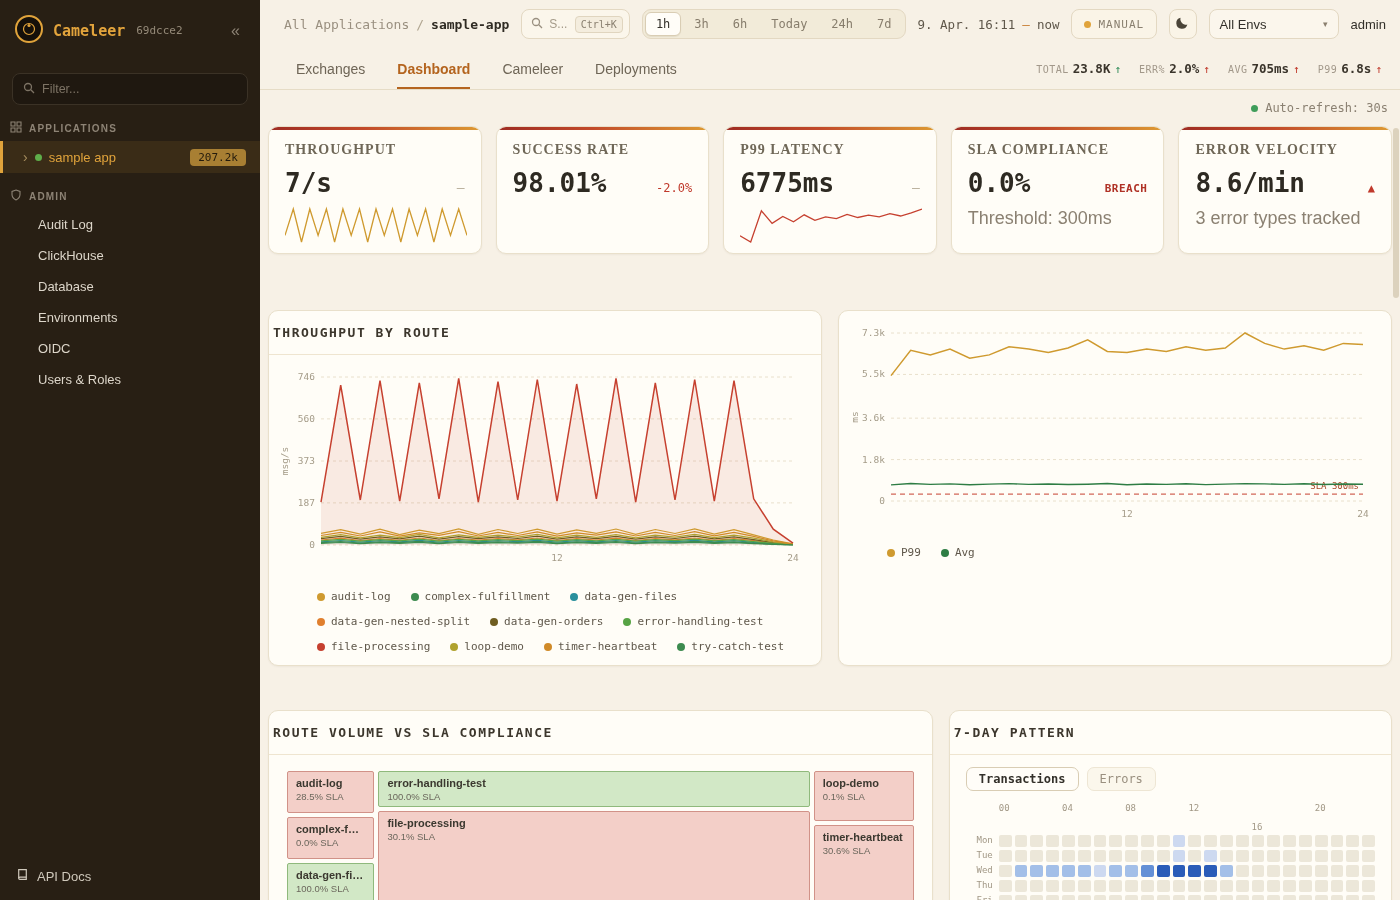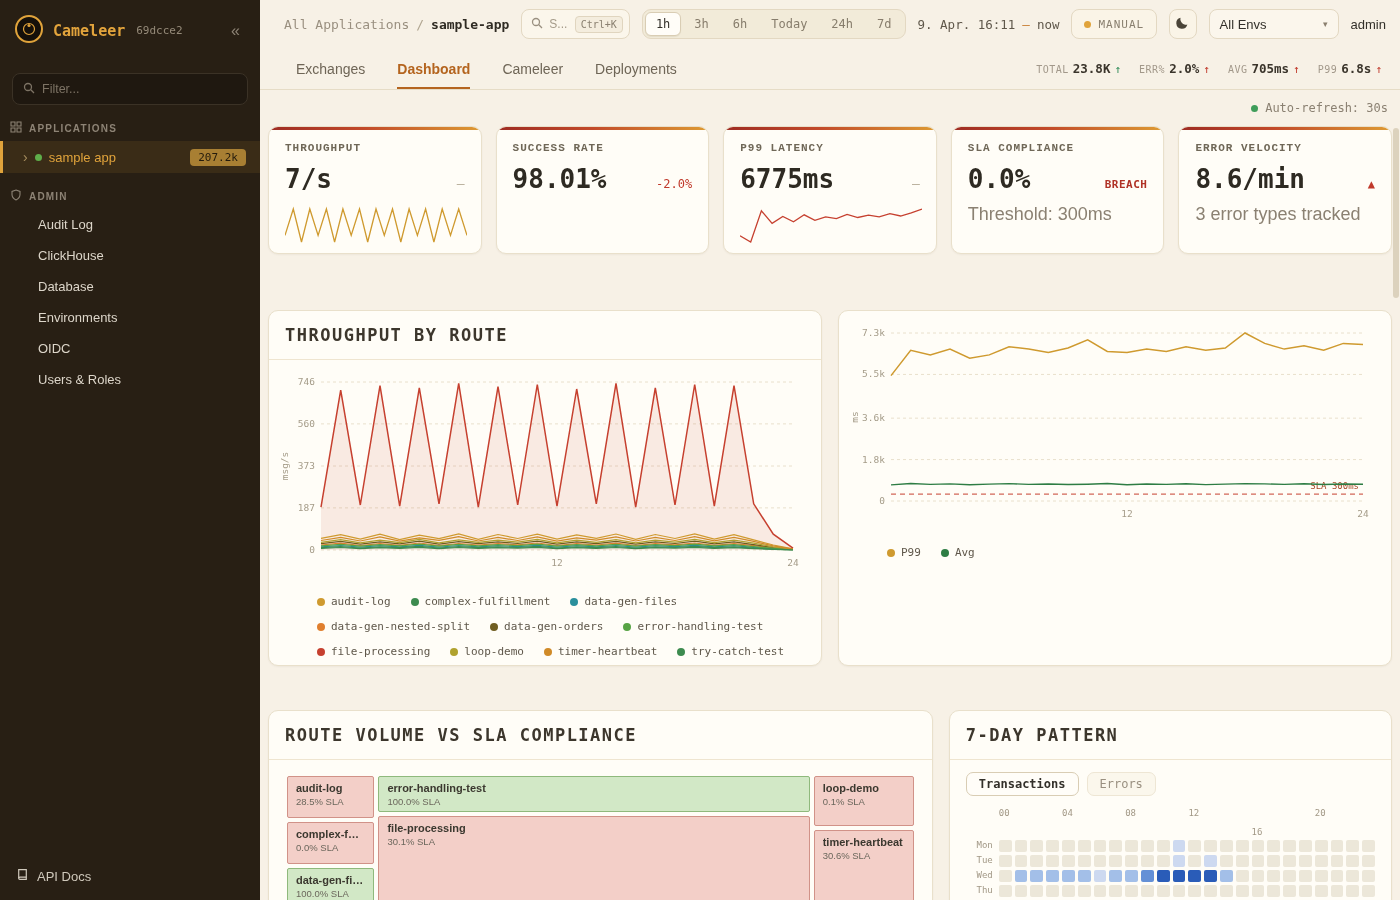--- a/index.html
+++ b/index.html
@@ -79,38 +79,38 @@
   .autorefresh{display:flex;justify-content:flex-end;align-items:center;gap:7px;margin:8px 4px 0 0;height:20px;
     font-family:"DejaVu Sans Mono",monospace;font-size:12px;color:#8b8172}
   .dot-green{width:7px;height:7px;border-radius:50%;background:#3f9d5a}
 
   
   .kpi-row{display:grid;grid-template-columns:repeat(5,1fr);gap:14px;margin-top:8px}
   .kpi{background:#fffdf7;border:1px solid #e9e0cb;border-radius:10px;height:128px;overflow:hidden;
     box-shadow:0 1px 2px rgba(60,45,20,.05);display:flex;flex-direction:column}
   .kpi-strip{height:3px;background:linear-gradient(90deg,#9e2c23,#c24a2a 45%,#dd9a33)}
   .kpi-pad{padding:12px 16px 8px 16px;display:flex;flex-direction:column;flex:1}
-  .kpi-title{font-family:Liberation Mono, monospace;font-size:11px;font-weight:bold;letter-spacing:1px;color:#6f6757}
+  .kpi-title{font-family:Liberation Serif, serif;font-size:14px;font-weight:bold;letter-spacing:1px;color:#6f6757}
   .kpi-valrow{display:flex;align-items:baseline;justify-content:space-between;margin-top:10px}
   .kpi-value{font-family:"DejaVu Sans Mono",monospace;font-size:26px;font-weight:bold;color:#2e2a22}
   .kpi-delta{font-family:"DejaVu Sans Mono",monospace}
   .kpi-delta.muted{color:#b3a894;font-size:13px}
   .kpi-delta.bad{color:#c0392b;font-size:12px}
   .kpi-delta.breach{color:#b03226;font-size:11px;font-weight:bold;letter-spacing:.5px}
   .kpi-sub{margin-top:10px;font-size:18px;color:#8b8172}
   .kpi-spark{margin-top:auto}
 
   
   .charts-row{display:grid;grid-template-columns:1fr 1fr;gap:16px;margin-top:56px}
   .bottom-row{display:grid;grid-template-columns:1.5fr 1fr;gap:16px;margin-top:44px}
   .panel{background:#fffdf7;border:1px solid #e9e0cb;border-radius:10px;box-shadow:0 1px 2px rgba(60,45,20,.05);overflow:hidden}
   .charts-row .panel{height:356px}
   .bottom-row .panel{height:282px}
-  .panel-h{padding:14px 16px;border-bottom:1px solid #efe5d0;font-family:"DejaVu Sans Mono",monospace;
-    font-weight:bold;font-size:17px;letter-spacing:1.5px;color:#3c362c}
+  .panel-h{padding:14px 4px;border-bottom:1px solid #efe5d0;font-family:"DejaVu Sans Mono",monospace;
+    font-weight:bold;font-size:13px;letter-spacing:1.5px;color:#3c362c}
   .panel-body{padding:12px 14px 10px 8px}
   .tick{font:9.5px "DejaVu Sans Mono",monospace;fill:#a59c89}
   .ref-label{font:9px "DejaVu Sans Mono",monospace}
   .legend{display:flex;flex-wrap:wrap;gap:12px 20px;margin:10px 10px 0 48px}
   .legend-item{display:flex;align-items:center;gap:6px;cursor:pointer}
   .legend-dot{width:8px;height:8px;border-radius:50%}
   .legend-label{font-family:"DejaVu Sans Mono",monospace;font-size:11px;color:#5f574a}
 
   
   .treemap{position:relative;margin:14px 16px;height:230px}

